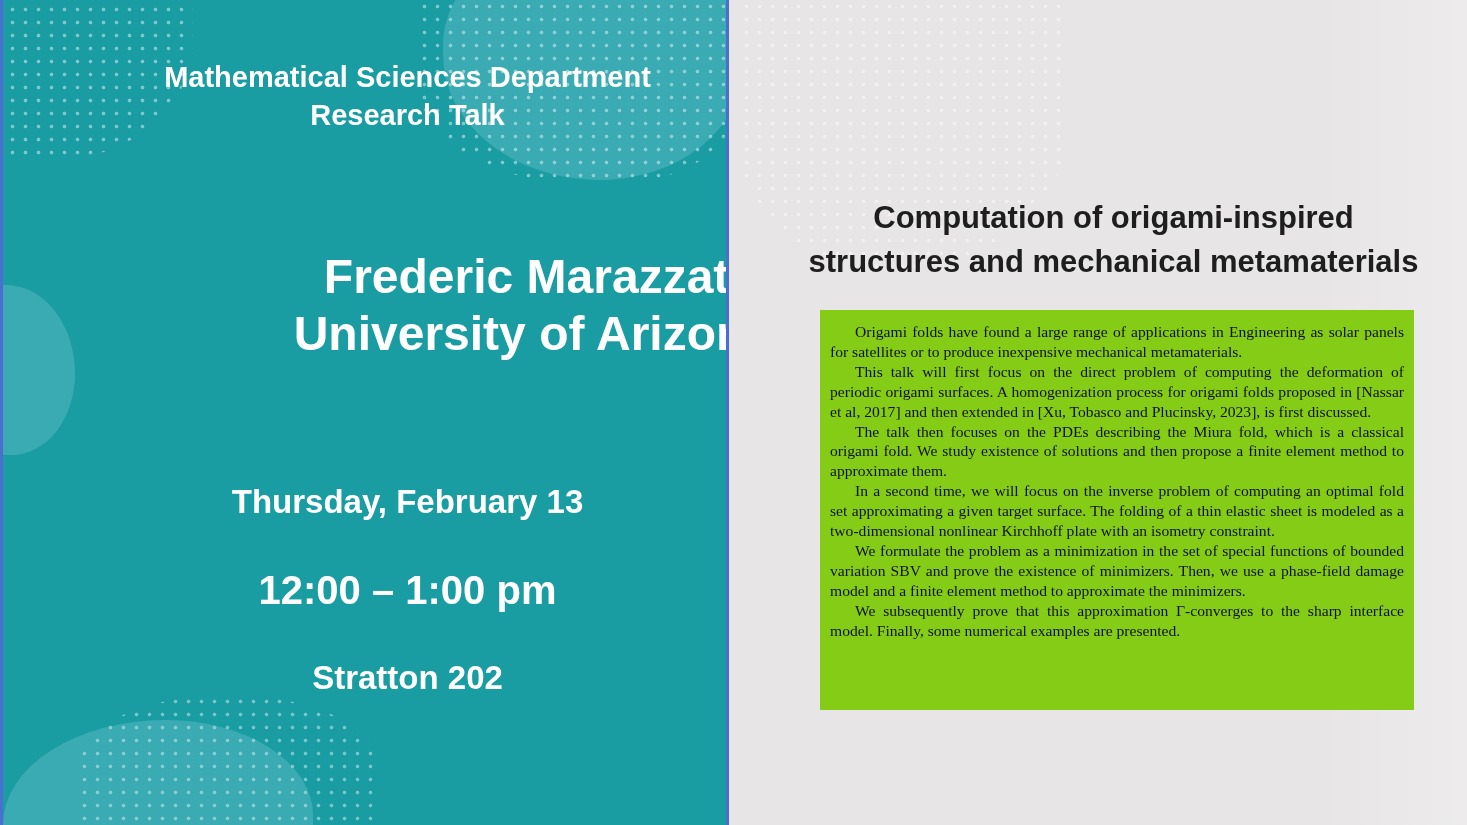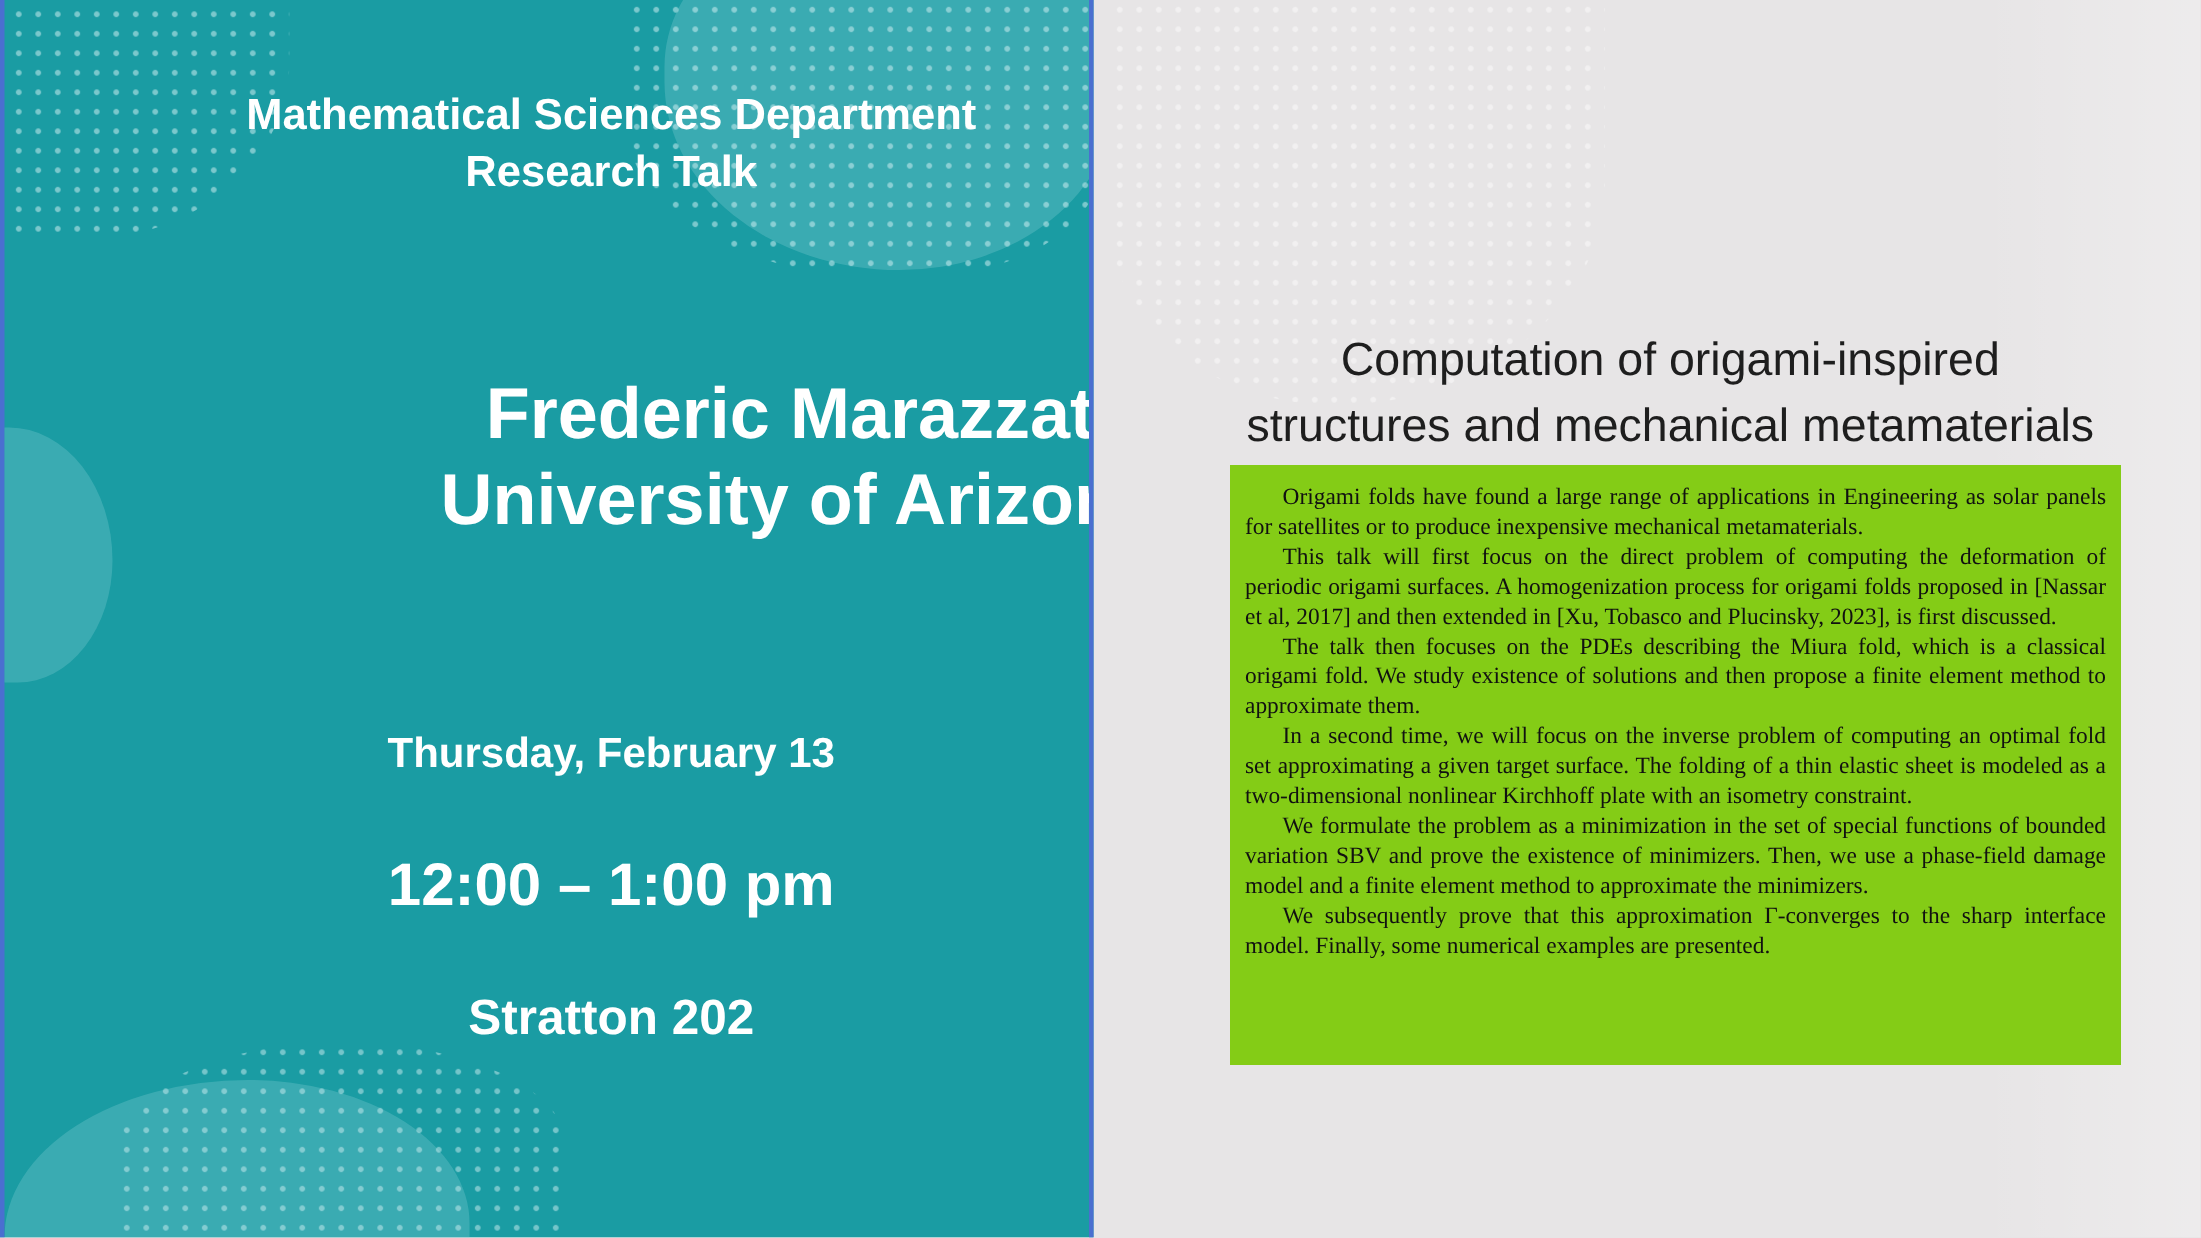--- a/index.html
+++ b/index.html
@@ -34,21 +34,21 @@
       background-size: 13px 13px;
       border-radius: 0 0 60% 50%;
       opacity: 0.8;
     }
     .right-sheen {
       position: absolute; left: 1320px; top: 0; width: 147px; height: 825px;
       background: linear-gradient(90deg, rgba(255,255,255,0) 0%, rgba(255,255,255,0.25) 100%);
     }
     .talk-title {
       position: absolute; left: 760px; width: 707px; top: 196px; text-align: center;
-      color: #1e1e1e; font-weight: normal; font-size: 31px; line-height: 44px; margin-top: 22px;
+      color: #1e1e1e; font-weight: bold; font-size: 31px; line-height: 44px;
     }
     .abstract {
       position: absolute; left: 820px; top: 310px; width: 594px; height: 400px;
       background: #84cc16; box-sizing: border-box;
       padding: 12px 10px 0 10px;
       font-family: "Liberation Serif", "DejaVu Serif", serif;
       font-size: 15.6px; line-height: 19.9px; color: #111;
       text-align: justify;
     }
     .abstract p { margin: 0; text-indent: 25px; }
@@ -68,21 +68,21 @@
   <div class="lp-text" style="top:58px; font-size:29px; line-height:38px;">
     <div>Mathematical Sciences Department</div>
     <div>Research Talk</div>
   </div>
 
   <div class="lp-text" style="top:248px; font-size:48px; line-height:57px;text-align:right;">
     <div>Frederic Marazzato,</div>
     <div>University of Arizona</div>
   </div>
 
-  <div class="lp-text" style="top:476px; font-size:28px; line-height:52px;">Thursday, February 13</div>
+  <div class="lp-text" style="top:476px; font-size:33px; line-height:52px;">Thursday, February 13</div>
   <div class="lp-text" style="top:564px; font-size:40px; line-height:52px;">12:00 – 1:00 pm</div>
   <div class="lp-text" style="top:652px; font-size:33px; line-height:52px;">Stratton 202</div>
 </div>
 
 <div class="right-dots"></div>
 <div class="right-sheen"></div>
 
 <div class="talk-title">
   <div>Computation of origami-inspired</div>
   <div>structures and mechanical metamaterials</div>

